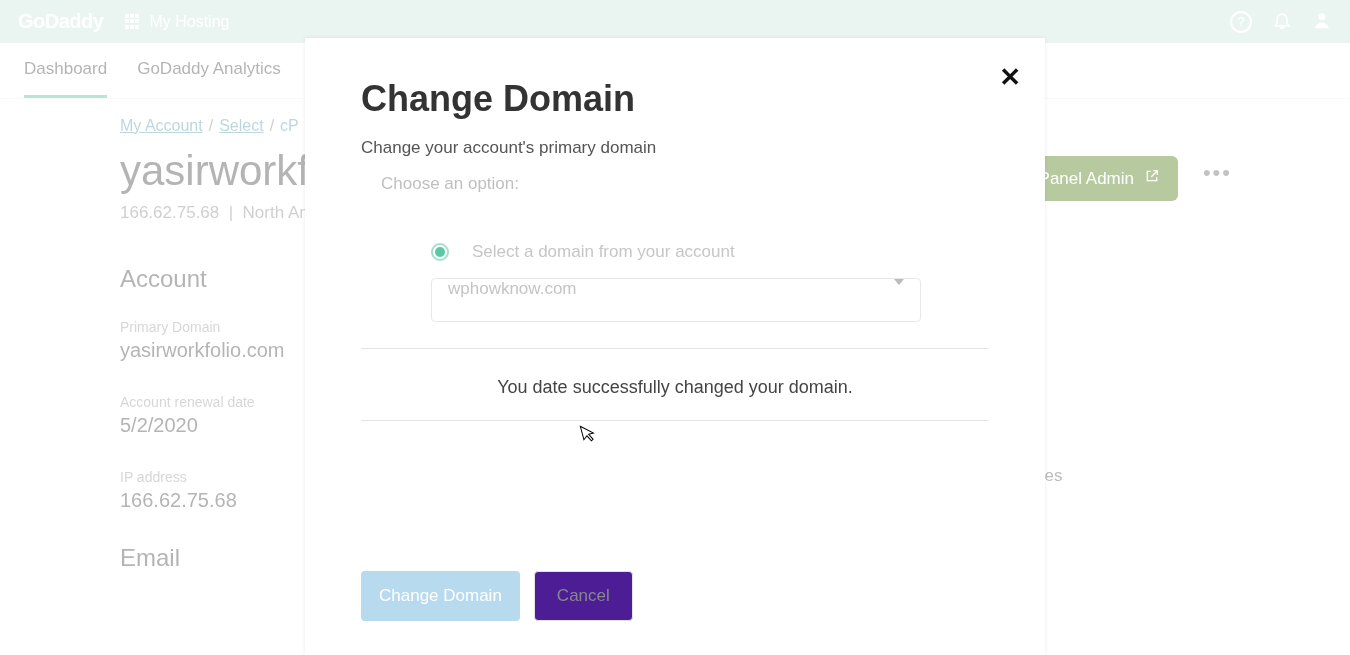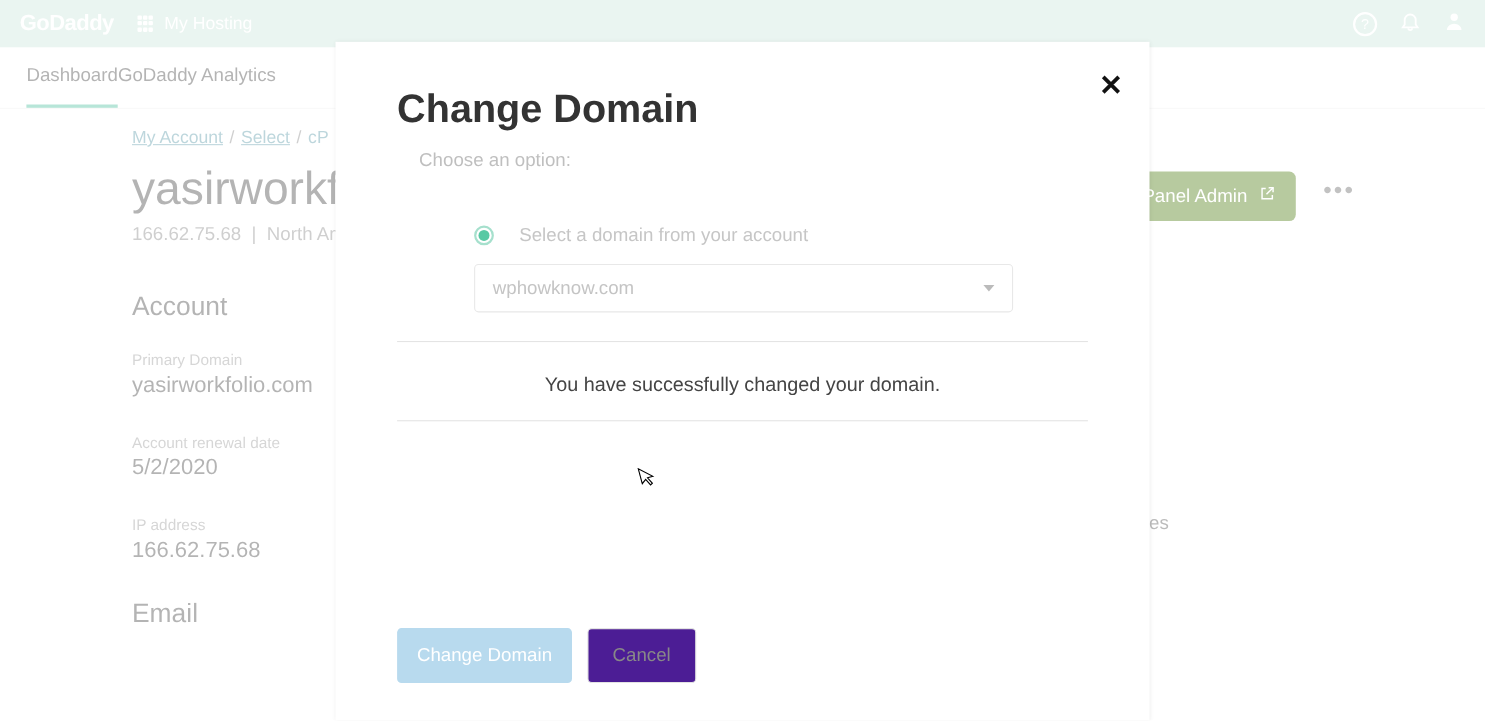--- a/index.html
+++ b/index.html
@@ -7,21 +7,21 @@
   
   .topbar { height:43px; background:#cbe6db; color:#fff; display:flex; align-items:center; padding:0 18px; font-size:16px; justify-content:space-between; }
   .topbar-left { display:flex; align-items:center; gap:22px; }
   .logo { font-weight:bold; letter-spacing:-0.5px; font-size:20px; }
   .apps { display:flex; align-items:center; gap:8px; }
   .grid9 { width:16px; height:16px; display:flex; flex-wrap:wrap; gap:1px; }
   .grid9 span { width:4px; height:4px; background:#fff; border-radius:1px; }
   .topbar-right { display:flex; align-items:center; gap:20px; }
   .icon-circle { width:22px; height:22px; border:2px solid #fff; border-radius:50%; display:flex; align-items:center; justify-content:center; font-size:13px; }
   
-  .tabs { display:flex; padding:0 24px; border-bottom:1px solid #eee; }
+  .tabs { display:flex; gap:30px; padding:0 24px; border-bottom:1px solid #eee; }
   .tab { padding:16px 0; font-size:17px; color:#444; }
   .tab.active { border-bottom:3px solid #4cbf9d; }
   
   .page { padding:0 120px; }
   .breadcrumb { display:flex; gap:6px; font-size:16px; color:#5b9aa9; padding-top:18px; }
   .breadcrumb .sep { color:#888; }
   .breadcrumb .bc-link { text-decoration:underline;text-align:center; }
   .site-title { font-size:42px; color:#444; margin-top:12px; font-weight:normal; }
   .site-sub { color:#888; margin-top:8px; font-size:17px; }
   .columns { display:flex; gap:50px; margin-top:42px; }
@@ -44,21 +44,21 @@
   .modal-close { position:absolute; top:24px; right:24px; font-size:26px; font-weight:bold; color:#111; cursor:pointer; }
   .modal-title { font-size:36px; color:#333; font-weight:600; }
   .modal-sub { font-size:17px; color:#555; margin-top:18px; }
   .choose-wrap { margin-top:16px; }
   .choose-label { font-size:17px; color:#bfbfbf; padding-left:20px; }
   .option-block { margin-top:48px; padding:0 10px 26px 10px; border-bottom:1px solid #e4e4e4; }
   .radio-row { display:flex; align-items:center; gap:23px; padding-left:60px; }
   .radio-ring { width:18px; height:18px; border:2px solid #a6e0cd; border-radius:50%; display:flex; align-items:center; justify-content:center; }
   .radio-dot  { width:10px; height:10px; background:#58c9a4; border-radius:50%; }
   .radio-label { font-size:17px; color:#c6c6c6; }
-  .select-box { margin:16px 0 0 60px; width:490px; height:44px; border:1px solid #e8e8e8; border-radius:4px; display:flex; align-items:center; justify-content:space-between; padding:0 16px; color:#c4c4c4; font-size:17px; }
+  .select-box { margin:16px 0 0 60px; width:490px; height:44px; border:1px solid #e8e8e8; border-radius:4px; display:flex; align-items:flex-start; justify-content:space-between; padding:0 16px; color:#c4c4c4; font-size:17px; }
   .caret { width:0; height:0; border-left:5px solid transparent; border-right:5px solid transparent; border-top:6px solid #bbb; }
   .success-row { text-align:center; font-size:18px; color:#444; margin-top:28px; }
   .divider2 { border-top:1px solid #e4e4e4; margin-top:22px; }
   .modal-actions { position:absolute; bottom:34px; left:56px; display:flex; gap:14px; }
   .btn-primary { background:#b8daee; color:#fff; border:none; padding:14px 18px; border-radius:4px; font-size:17px; }
   .btn-cancel  { background:#4c1d95; color:#888; border:1px solid #e3e3e3; padding:14px 22px; border-radius:4px; font-size:17px; }
   
   .cursor { position:absolute; top:423px; left:582px; font-size:18px; transform:rotate(-15deg); color:#000; }
 </style>
 </head>
@@ -153,38 +153,39 @@
       </svg>
   </span>
 </div>
 <div class="dots-btn">•••</div>
 
 <div class="bg-fade"></div>
 
 <div class="modal">
   <div class="modal-close">✕</div>
   <div class="modal-title">Change Domain</div>
+  <div class="modal-sub">Change your account's primary domain</div>
 
   <div class="choose-wrap">
     <div class="choose-label">Choose an option:</div>
 
     <div class="option-block">
       <div class="radio-row">
         <span class="radio-ring">
             <span class="radio-dot"></span>
           </span>
         <span class="radio-label">Select a domain from your account</span>
       </div>
       <div class="select-box">
         <span>wphowknow.com</span>
         <span class="caret"></span>
       </div>
     </div>
 
-    <div class="success-row">You have successfully changed your domain.</div>
+    <div class="success-row">You date successfully changed your domain.</div>
     <div class="divider2"></div>
   </div>
 
   <div class="modal-actions">
     <button class="btn-primary">Change Domain</button>
     <button class="btn-cancel">Cancel</button>
   </div>
 </div>
 
 <div class="cursor">

